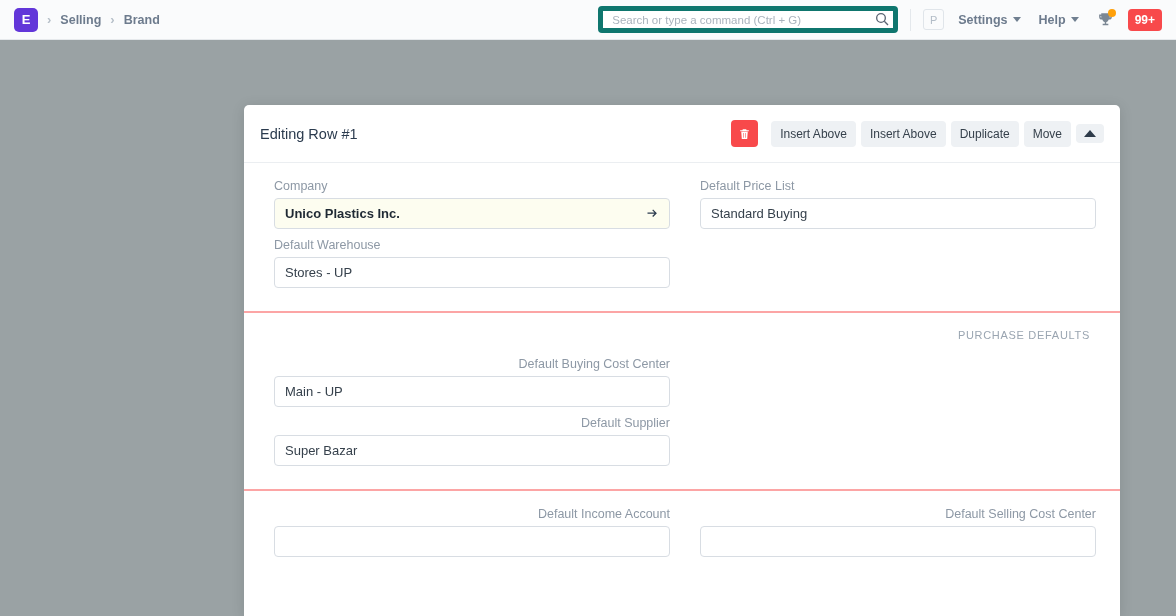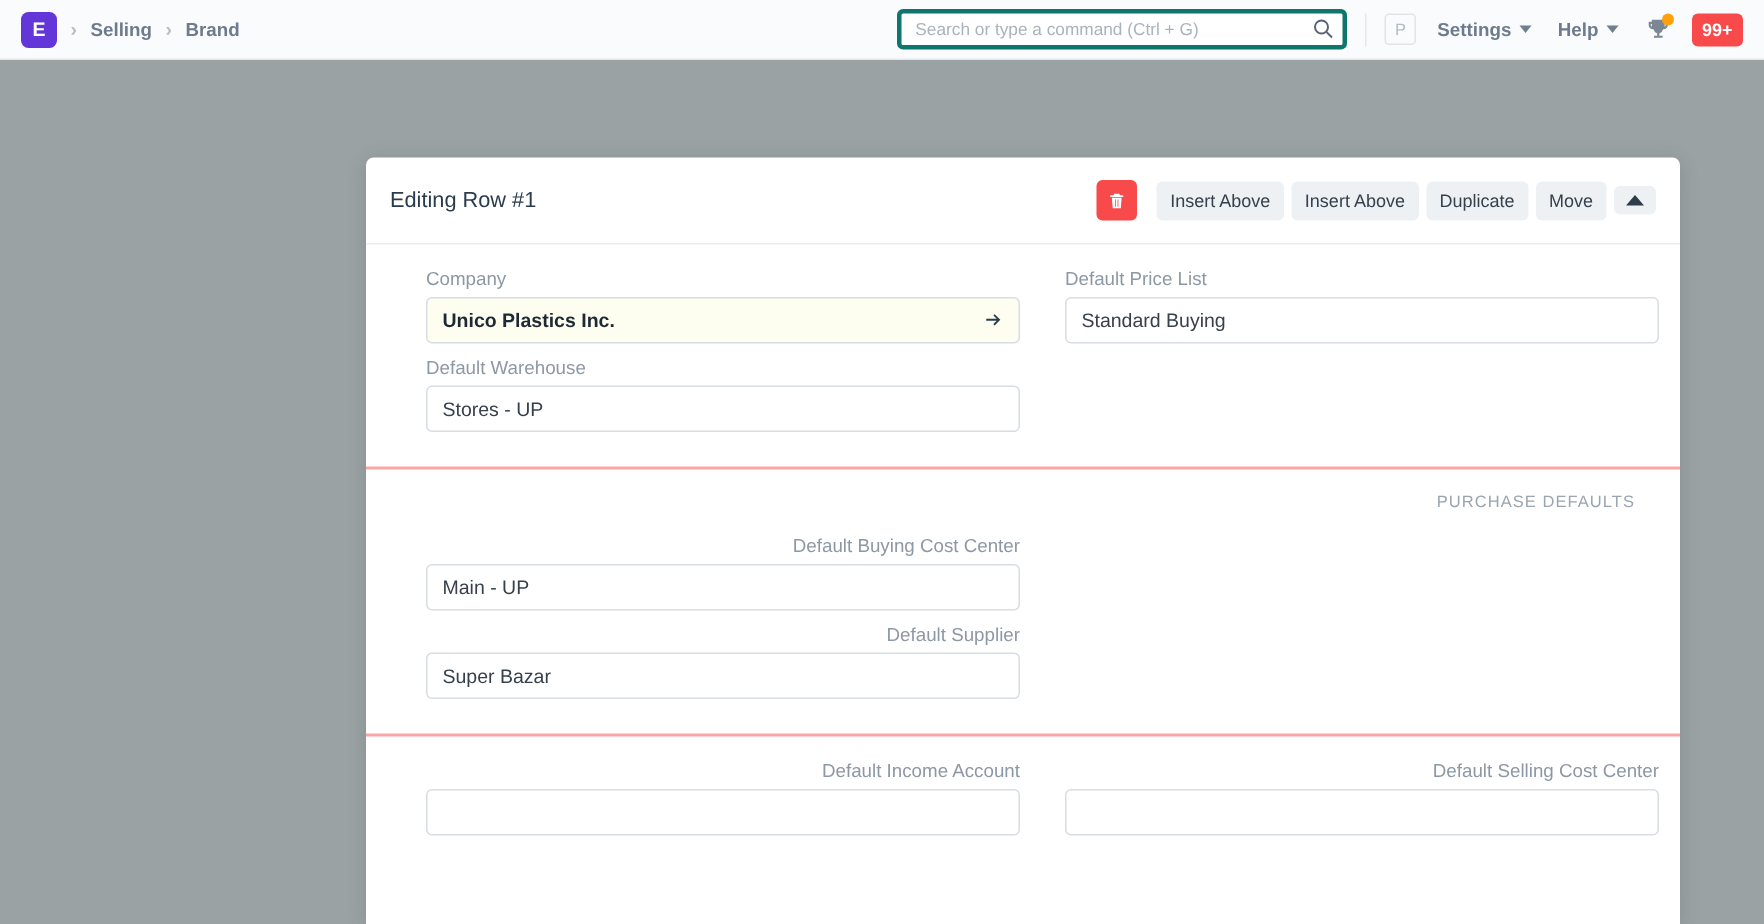--- a/index.html
+++ b/index.html
@@ -37,21 +37,21 @@
     text-decoration: none; flex: none;
   }
   .nav-spacer { flex: 1 1 auto; }
 
   .search-wrap {
     position: relative;
     width: 300px; height: 27px; flex: none;
   }
   .search-input {
     width: 100%; height: 100%;
-    border: 3px solid #0f766e; border-radius: 4px;
+    border: 5px solid #0f766e; border-radius: 4px;
     background: #fff;
     padding: 0 30px 0 9px;
     font-size: 11.5px; color: #36414c;
     font-family: "Liberation Sans", sans-serif;
     outline: none;
   }
   .search-input::placeholder { color: #aab3bd; }
   .search-icon {
     position: absolute; right: 8px; top: 5px;
     width: 16px; height: 16px; color: #5a6573;
@@ -172,21 +172,21 @@
     white-space: nowrap;
   }
   .mh-btn.collapse { padding: 6px 8px; display: flex; align-items: center; }
   .tri-up {
     width: 0; height: 0;
     border-left: 6px solid transparent; border-right: 6px solid transparent;
     border-bottom: 7px solid #2e3b4a;
   }
 
   .modal-body { padding: 0; }
-  .sect { padding: 16px 30px 14px 40px; }
+  .sect { padding: 16px 30px 14px 30px; }
   .sect + .sect { border-top: 2px solid #fca5a5; text-align: right; }
   .sect-label {
     font-size: 11px; color: #9aa5b1; letter-spacing: .7px;
     text-transform: uppercase; margin-bottom: 16px;
   }
   .grid2 { display: flex; gap: 30px; }
   .col { width: 396px; flex: none; }
   .fld { margin-bottom: 9px; }
   .fld-label {
     font-size: 12.5px; color: #8d98a5; margin-bottom: 5px;

